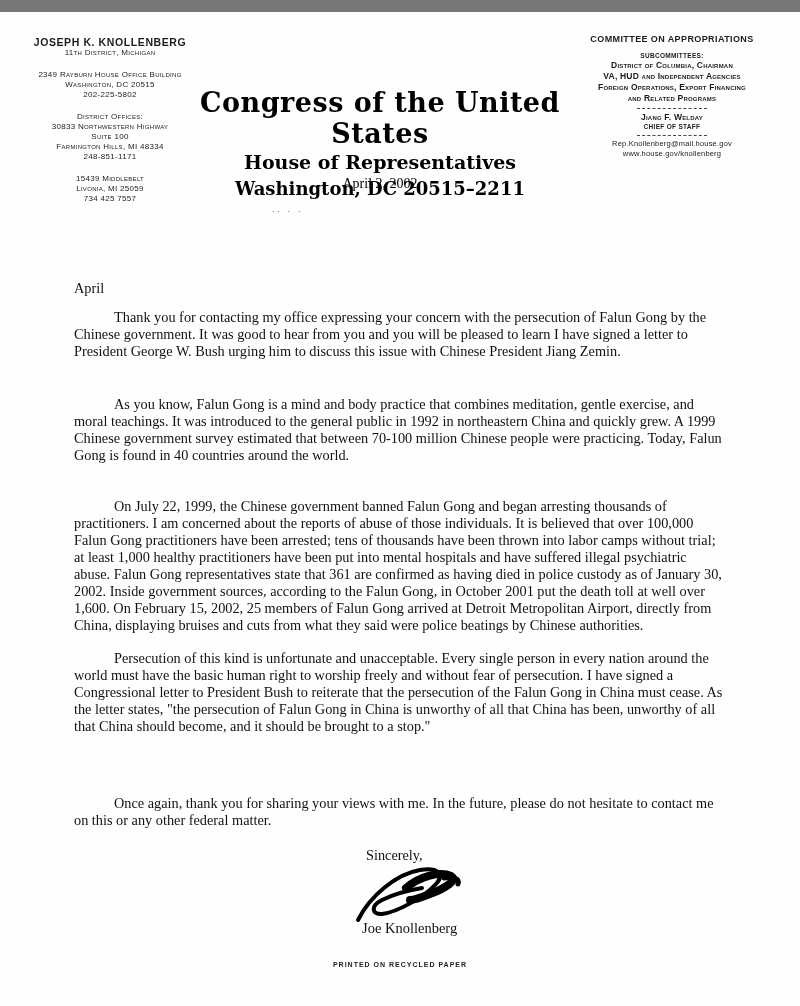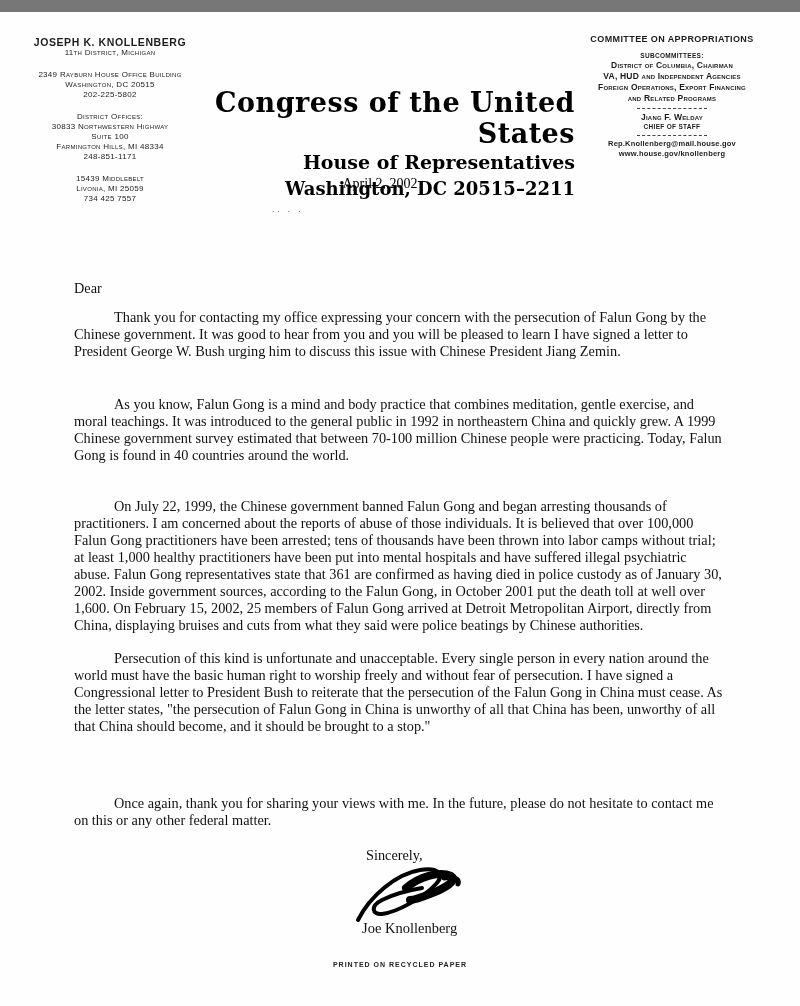--- a/index.html
+++ b/index.html
@@ -27,24 +27,24 @@
   .lh-right{
     position:absolute;right:8px;top:22px;width:240px;
     text-align:center;
     font-family:"Liberation Sans", sans-serif;
     color:#1c1c1c;
   }
   .lh-committee{font-size:9px;letter-spacing:0.4px;font-weight:bold;}
   .lh-tiny{font-size:6.5px;letter-spacing:0.3px;line-height:8px;font-weight:bold;}
   .lh-rsc{font-variant:small-caps;font-size:8.5px;letter-spacing:0.2px;line-height:11px;font-weight:bold;}
   .lh-sep{width:70px;margin:4px auto 3px auto;border-top:1px dashed #444;}
-  .lh-web{font-size:7.5px;font-weight:bold;letter-spacing:0.2px;line-height:10px;}
+  .lh-web{font-size:7.5px;font-weight:normal;letter-spacing:0.2px;line-height:10px;}
   .lh-center{
     position:absolute;left:185px;top:76px;width:390px;
-    text-align:right;color:#000;
+    text-align:center;color:#000;
   }
   .blackletter{font-family:"DejaVu Serif", serif;font-weight:bold;}
   .bl-1{font-size:27px;line-height:30px;letter-spacing:0.5px;transform:scaleY(1.04);}
   .bl-2{font-size:19px;line-height:24px;margin-top:2px;}
   .bl-3{font-size:18px;line-height:24px;margin-top:3px;}
   .date-line{
     position:absolute;left:185px;top:164px;width:390px;text-align:center;
     font-size:14px;color:#000;
   }
   .scan-dots{
@@ -127,21 +127,21 @@
 
   <div class="lh-center">
     <div class="blackletter bl-1">Congress of the United States</div>
     <div class="blackletter bl-2">House of Representatives</div>
     <div class="blackletter bl-3">Washington, DC 20515–2211</div>
   </div>
 
   <div class="date-line">April 2, 2002</div>
   <div class="scan-dots">.. . .</div>
 
-  <div class="salutation">Dear</div>
+  <div class="salutation">April</div>
   <p class="para p1">Thank you for contacting my office expressing your concern with the persecution of Falun Gong by the Chinese government.  It was good to hear from you and you will be pleased to learn I have signed a letter to President George W. Bush urging him to discuss this issue with Chinese President Jiang Zemin.</p>
   <p class="para p2">As you know, Falun Gong is a mind and body practice that combines meditation, gentle exercise, and moral teachings.  It was introduced to the general public in 1992 in northeastern China and quickly grew.  A 1999 Chinese government survey estimated that between 70-100 million Chinese people were practicing.  Today, Falun Gong is found in 40 countries around the world.</p>
   <p class="para p3">On July 22, 1999, the Chinese government banned Falun Gong and began arresting thousands of practitioners.  I am concerned about the reports of abuse of those individuals.  It is believed that over 100,000 Falun Gong practitioners have been arrested; tens of thousands have been thrown into labor camps without trial; at least 1,000 healthy practitioners have been put into mental hospitals and have suffered illegal psychiatric abuse.  Falun Gong representatives state that 361 are confirmed as having died in police custody as of January 30, 2002.  Inside government sources, according to the Falun Gong, in October 2001 put the death toll at well over 1,600.  On February 15, 2002, 25 members of Falun Gong arrived at Detroit Metropolitan Airport, directly from China, displaying bruises and cuts from what they said were police beatings by Chinese authorities.</p>
   <p class="para p4">Persecution of this kind is unfortunate and unacceptable.  Every single person in every nation around the world must have the basic human right to worship freely and without fear of persecution.  I have signed a Congressional letter to President Bush to reiterate that the persecution of the Falun Gong in China must cease.  As the letter states, "the persecution of Falun Gong in China is unworthy of all that China has been, unworthy of all that China should become, and it should be brought to a stop."</p>
   <p class="para p5">Once again, thank you for sharing your views with me.  In the future, please do not hesitate to contact me on this or any other federal matter.</p>
 
   <div class="sincerely">Sincerely,</div>
 
   <div class="signature">
     <svg width="130" height="62" viewBox="0 0 130 62">

